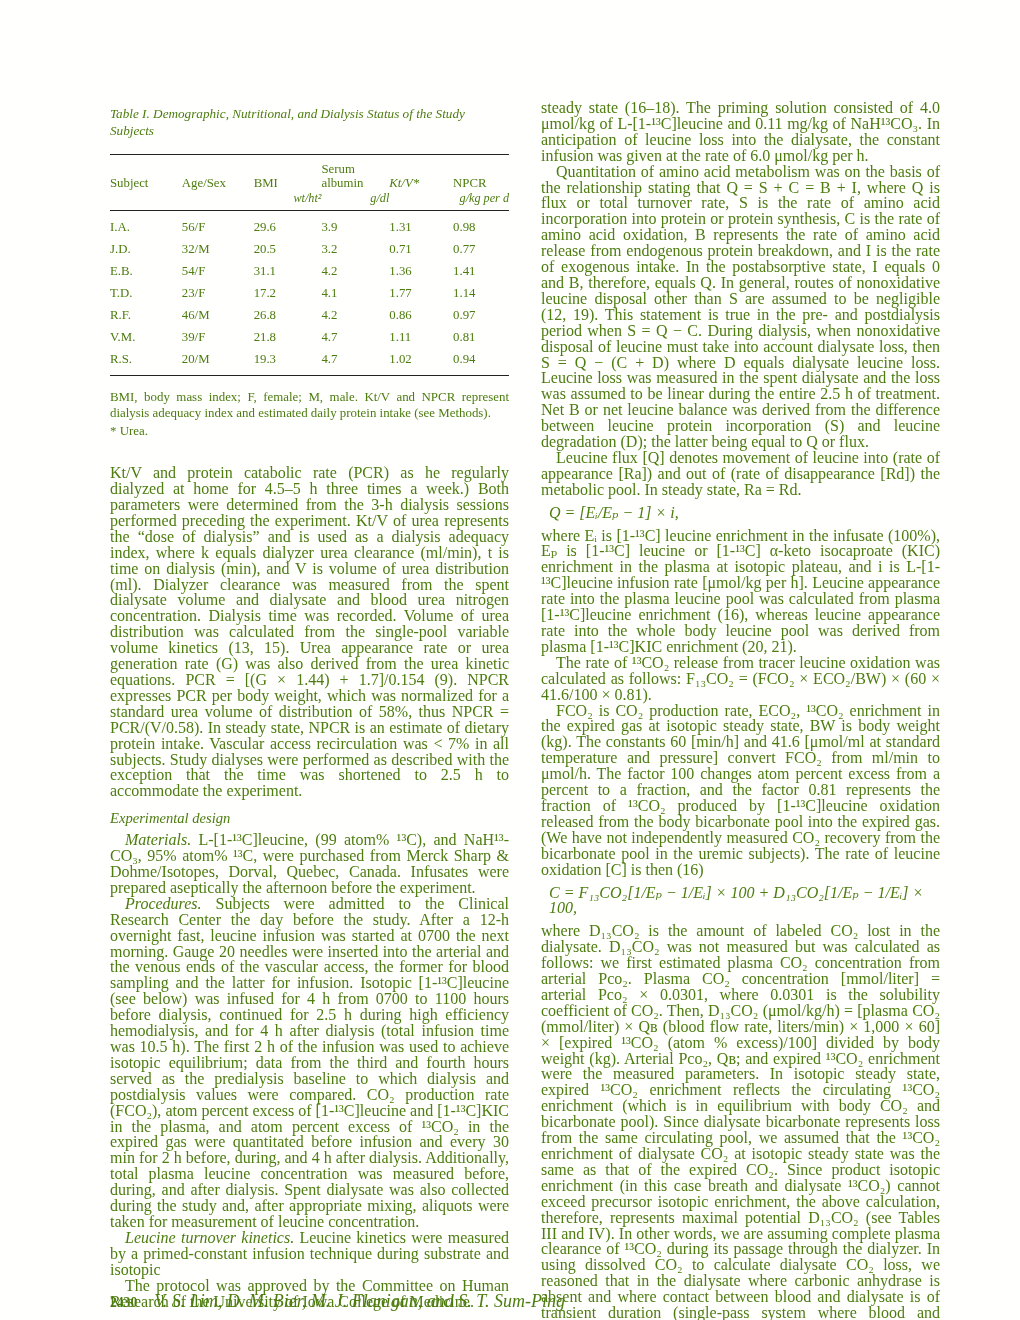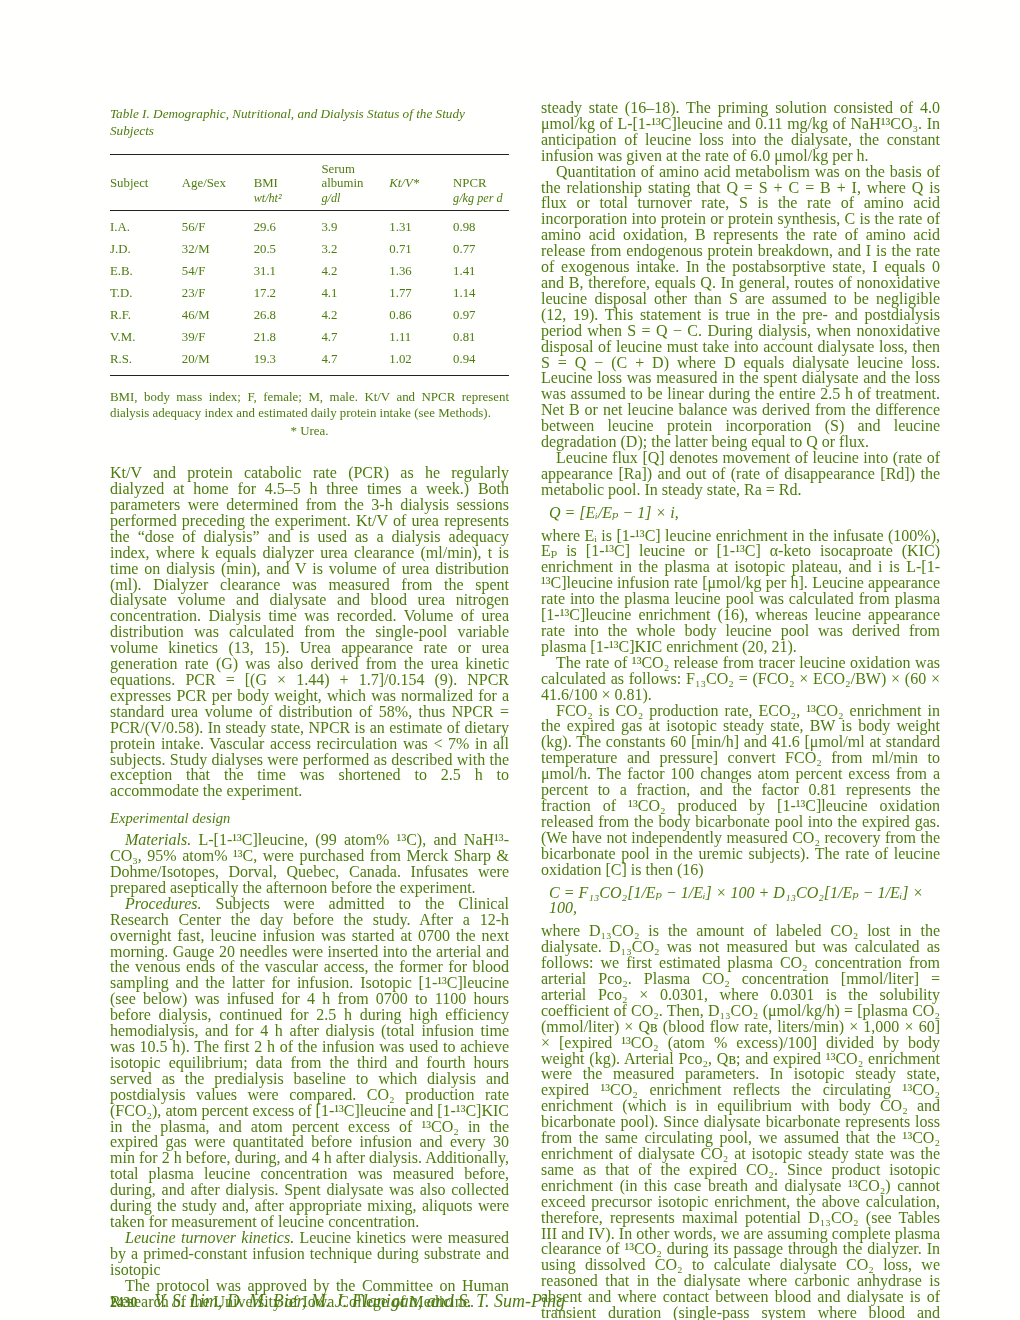--- a/index.html
+++ b/index.html
@@ -36,29 +36,30 @@
     padding:7px 0 1px 0;
     white-space:pre-line;
     line-height:14px;
   }
   table.tbl th:nth-child(5) { font-style:italic; }
   table.tbl tr.units td {
     font-style:italic;
     font-size:12.2px;
     padding:0 0 4px 0;
     border-bottom:1.3px solid #222;
+    text-align:right;
   }
   table.tbl tbody td { padding:3.5px 0; }
   table.tbl tbody tr:first-child td { padding-top:9px; }
   table.tbl tbody tr:last-child td { padding-bottom:8px;margin-top:48px; }
   col.c1{width:18%;} col.c2{width:18%;} col.c3{width:17%;}
   col.c4{width:17%;} col.c5{width:16%;} col.c6{width:14%;}
 
   .fn  { font-size:12.9px; line-height:16px; margin-top:13px; text-align:justify; }
-  .fn2 { font-size:12.9px; line-height:16px; margin-top:2px; text-align:center; }
+  .fn2 { font-size:12.9px; line-height:16px; margin-top:2px; text-align:left; }
 
   .paras-top { margin-top:26px; }
   .para {
     font-size:16px;
     line-height:15.9px;
     text-align:justify;
   }
   .para.indent { text-indent:15px; }
   .para.heading {
     font-style:italic;

